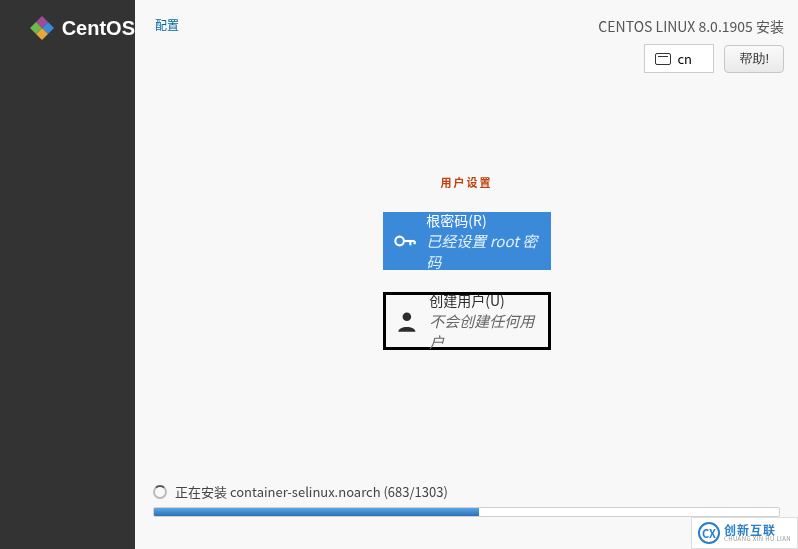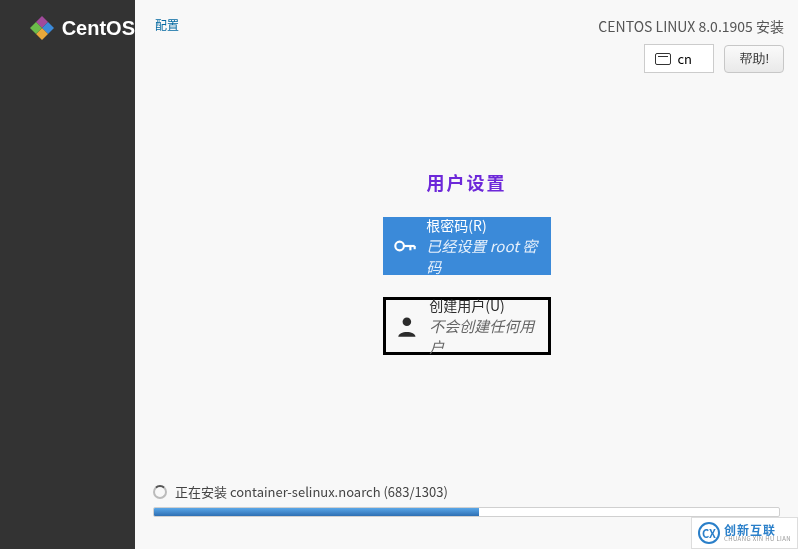--- a/index.html
+++ b/index.html
@@ -98,23 +98,23 @@
   .center {
     flex: 1;
     display: flex;
     flex-direction: column;
     align-items: center;
     justify-content: center;
     gap: 22px;
     margin-top: -40px;
   }
   .section-title {
-    font-size: 18px;
+    font-size: 11px;
     font-weight: 700;
-    color: #6d28d9;
+    color: #c2410c;
     letter-spacing: 2px;
   }
   .option {
     width: 168px;
     height: 58px;
     display: flex;
     align-items: center;
     padding: 6px 8px;
     gap: 10px;
   }

